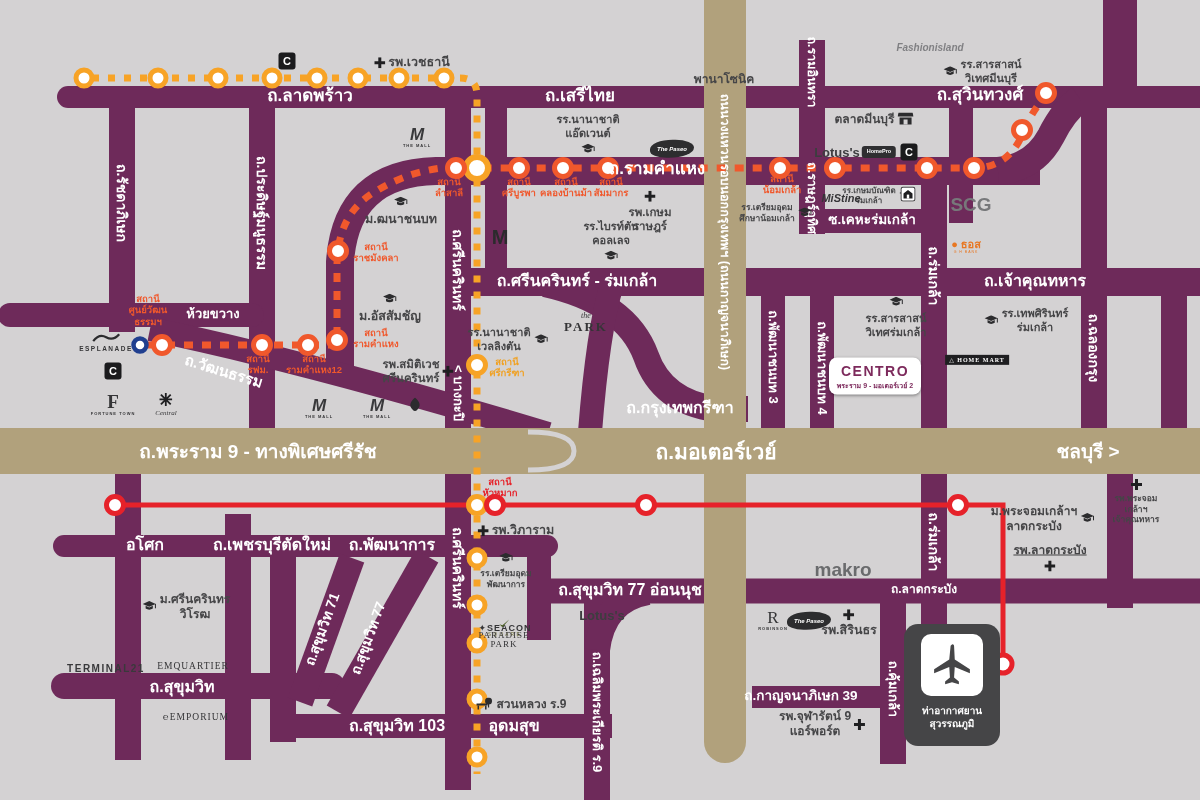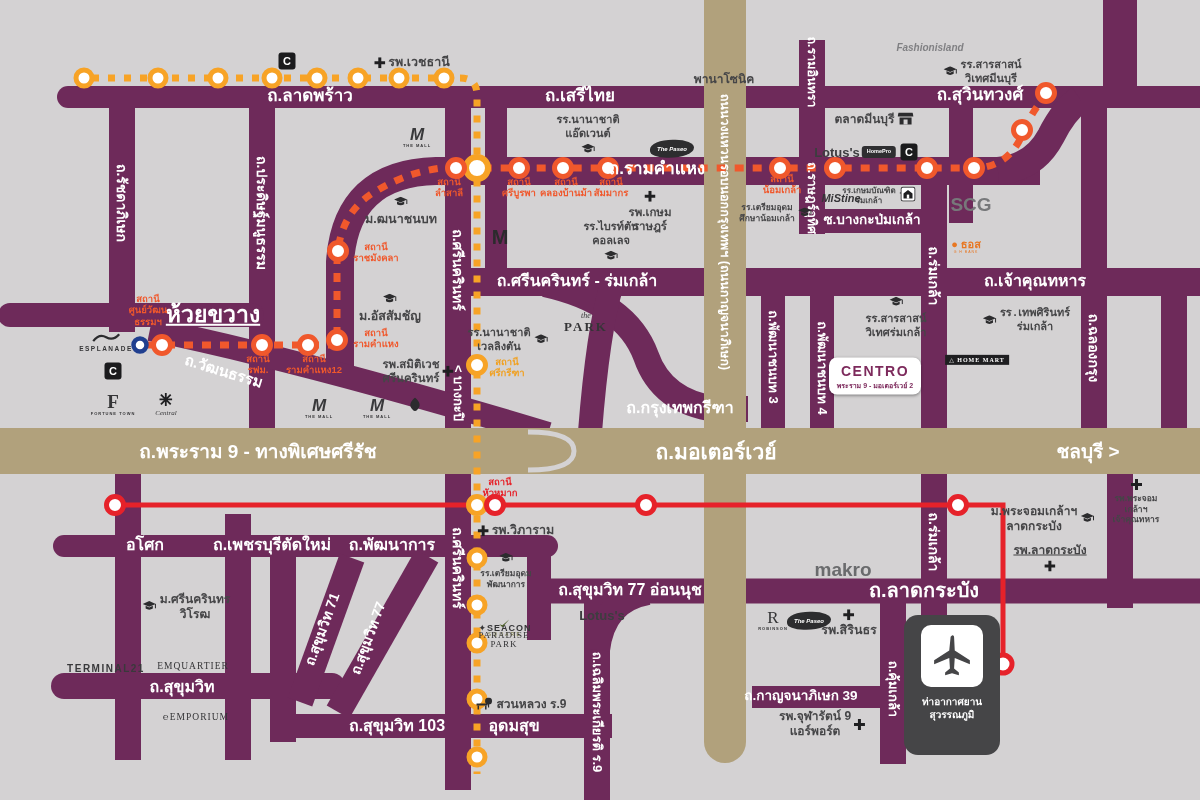--- a/index.html
+++ b/index.html
@@ -22,21 +22,21 @@
   .mdark{font-weight:900;font-size:20px;color:#2b2b2d;}
   .script{font-style:italic;font-weight:600;font-size:10px;color:#808083;}
   .paseo-blob{display:inline-block;background:#2d2d2f;color:#fff;font-style:italic;
         font-size:6px;font-weight:700;padding:6px 7px;border-radius:55% 45% 60% 40%;}
   .serifed{font-family:"Liberation Serif","DejaVu Serif",serif;}
   .centro{position:absolute;width:88px;background:#fff;border-radius:8px;
         box-shadow:0 1px 3px rgba(0,0,0,.35);text-align:center;padding:5px 2px 4px;
         transform:translate(-50%,-50%);}
   .centro-name{color:#7d2a5c;font-weight:800;font-size:14px;letter-spacing:1.5px;}
   .centro-tag{color:#7d2a5c;font-weight:800;font-size:7px;margin-top:1px;}
-  .airport{position:absolute;width:96px;height:140px;background:#454547;border-radius:14px;
+  .airport{position:absolute;width:96px;height:122px;background:#454547;border-radius:14px;
         transform:translate(-50%,-50%);display:flex;flex-direction:column;align-items:center;
         justify-content:flex-start;padding-top:10px;box-sizing:border-box;}
   .airport .inner{width:62px;height:62px;background:#fff;border-radius:10px;
         display:flex;align-items:center;justify-content:center;}
   .airport .alabel{color:#fff;font-size:10px;font-weight:700;text-align:center;
         white-space:pre-line;margin-top:8px;line-height:1.3;}
 </style>
 </head>
 <body>
 
@@ -121,52 +121,52 @@
       <circle cx="646" cy="505" r="8.5" fill="#fff" stroke="#e6222a" stroke-width="5"></circle>
       <circle cx="958" cy="505" r="8.5" fill="#fff" stroke="#e6222a" stroke-width="5"></circle>
       <circle cx="1003" cy="664" r="9" fill="#fff" stroke="#e6222a" stroke-width="5"></circle>
     </svg>
 
   <div id="overlay">
       <div class="rl" style="font-size: 17px; position: absolute; left: 310px; top: 96px; transform: translate(-50%, -50%);">ถ.ลาดพร้าว</div>
       <div class="rl" style="font-size: 17px; position: absolute; left: 580px; top: 96px; transform: translate(-50%, -50%);">ถ.เสรีไทย</div>
       <div class="rl" style="font-size: 17px; position: absolute; left: 980px; top: 95px; transform: translate(-50%, -50%);">ถ.สุวินทวงศ์</div>
       <div class="rl" style="font-size: 17px; position: absolute; left: 657px; top: 169px; transform: translate(-50%, -50%);">ถ.รามคำแหง</div>
-      <div class="rl" style="font-size: 23px; position: absolute; left: 213px; top: 314px; transform: translate(-50%, -50%); text-decoration: underline;">ห้วยขวาง</div>
+      <div class="rl" style="font-size: 13px; position: absolute; left: 213px; top: 314px; transform: translate(-50%, -50%);">ห้วยขวาง</div>
       <div class="rl" style="font-size: 15px; position: absolute; left: 224px; top: 371px; transform: translate(-50%, -50%) rotate(17deg);">ถ.วัฒนธรรม</div>
       <div class="rl" style="font-size: 14px; position: absolute; left: 122px; top: 203px; transform: translate(-50%, -50%) rotate(90deg);">ถ.รัชดาภิเษก</div>
       <div class="rl" style="font-size: 14px; position: absolute; left: 262px; top: 213px; transform: translate(-50%, -50%) rotate(90deg);">ถ.ประดิษฐ์มนูธรรม</div>
       <div class="rl" style="font-size: 14px; position: absolute; left: 458px; top: 270px; transform: translate(-50%, -50%) rotate(90deg);">ถ.ศรีนครินทร์</div>
       <div class="rl" style="font-size: 13px; position: absolute; left: 458px; top: 393px; transform: translate(-50%, -50%) rotate(90deg);">&lt; บางกะปิ</div>
       <div class="rl" style="font-size: 14px; position: absolute; left: 458px; top: 568px; transform: translate(-50%, -50%) rotate(90deg);">ถ.ศรีนครินทร์</div>
       <div class="rl" style="font-size: 16px; position: absolute; left: 577px; top: 281px; transform: translate(-50%, -50%);">ถ.ศรีนครินทร์ - ร่มเกล้า</div>
       <div class="rl" style="font-size: 16px; position: absolute; left: 680px; top: 408px; transform: translate(-50%, -50%);">ถ.กรุงเทพกรีฑา</div>
       <div class="rl" style="font-size: 16px; position: absolute; left: 1035px; top: 281px; transform: translate(-50%, -50%);">ถ.เจ้าคุณทหาร</div>
-      <div class="rl" style="font-size: 13.5px; position: absolute; left: 872px; top: 220px; transform: translate(-50%, -50%);">ซ.บางกะป่มเกล้า</div>
+      <div class="rl" style="font-size: 13.5px; position: absolute; left: 872px; top: 220px; transform: translate(-50%, -50%);">ซ.เคหะร่มเกล้า</div>
       <div class="rl" style="font-size: 12.5px; position: absolute; left: 812px; top: 72px; transform: translate(-50%, -50%) rotate(90deg);">ถ.รามอินทรา</div>
       <div class="rl" style="font-size: 12.5px; position: absolute; left: 812px; top: 198px; transform: translate(-50%, -50%) rotate(90deg);">ถ.ราษฎร์อุทิศ</div>
       <div class="rl" style="font-size: 14px; position: absolute; left: 934px; top: 276px; transform: translate(-50%, -50%) rotate(90deg);">ถ.ร่มเกล้า</div>
       <div class="rl" style="font-size: 14px; position: absolute; left: 934px; top: 542px; transform: translate(-50%, -50%) rotate(90deg);">ถ.ร่มเกล้า</div>
       <div class="rl" style="font-size: 14px; position: absolute; left: 1094px; top: 348px; transform: translate(-50%, -50%) rotate(90deg);">ถ.ฉลองกรุง</div>
       <div class="rl" style="font-size: 13px; position: absolute; left: 773px; top: 357px; transform: translate(-50%, -50%) rotate(90deg);">ถ.พัฒนาชนบท 3</div>
       <div class="rl" style="font-size: 13px; position: absolute; left: 822px; top: 368px; transform: translate(-50%, -50%) rotate(90deg);">ถ.พัฒนาชนบท 4</div>
       <div class="rl" style="font-size: 12.5px; position: absolute; left: 725px; top: 232px; transform: translate(-50%, -50%) rotate(90deg);">ถนนวงแหวนรอบนอกกรุงเทพฯ (ถนนกาญจนาภิเษก)</div>
       <div class="rl" style="font-size: 19px; position: absolute; left: 258px; top: 452px; transform: translate(-50%, -50%);">ถ.พระราม 9 - ทางพิเศษศรีรัช</div>
       <div class="rl" style="font-size: 21px; position: absolute; left: 716px; top: 452px; transform: translate(-50%, -50%);">ถ.มอเตอร์เวย์</div>
       <div class="rl" style="font-size: 19px; position: absolute; left: 1088px; top: 452px; transform: translate(-50%, -50%);">ชลบุรี &gt;</div>
       <div class="rl" style="font-size: 16px; position: absolute; left: 145px; top: 545px; transform: translate(-50%, -50%);">อโศก</div>
       <div class="rl" style="font-size: 16px; position: absolute; left: 272px; top: 545px; transform: translate(-50%, -50%);">ถ.เพชรบุรีตัดใหม่</div>
       <div class="rl" style="font-size: 16px; position: absolute; left: 392px; top: 545px; transform: translate(-50%, -50%);">ถ.พัฒนาการ</div>
       <div class="rl" style="font-size: 14px; position: absolute; left: 322px; top: 629px; transform: translate(-50%, -50%) rotate(-70deg);">ถ.สุขุมวิท 71</div>
       <div class="rl" style="font-size: 14px; position: absolute; left: 368px; top: 638px; transform: translate(-50%, -50%) rotate(-70deg);">ถ.สุขุมวิท 77</div>
       <div class="rl" style="font-size: 16px; position: absolute; left: 182px; top: 687px; transform: translate(-50%, -50%);">ถ.สุขุมวิท</div>
       <div class="rl" style="font-size: 16px; position: absolute; left: 397px; top: 726px; transform: translate(-50%, -50%);">ถ.สุขุมวิท 103</div>
       <div class="rl" style="font-size: 16px; position: absolute; left: 514px; top: 726px; transform: translate(-50%, -50%);">อุดมสุข</div>
       <div class="rl" style="font-size: 16px; position: absolute; left: 630px; top: 590px; transform: translate(-50%, -50%);">ถ.สุขุมวิท 77 อ่อนนุช</div>
-      <div class="rl" style="font-size: 20px; position: absolute; left: 924px; top: 590px; transform: translate(-50%, -50%);">ถ.ลาดกระบัง</div>
+      <div class="rl" style="font-size: 12px; position: absolute; left: 924px; top: 590px; transform: translate(-50%, -50%);">ถ.ลาดกระบัง</div>
       <div class="rl" style="font-size: 13px; position: absolute; left: 597px; top: 712px; transform: translate(-50%, -50%) rotate(90deg);">ถ.เฉลิมพระเกียรติ ร.9</div>
       <div class="rl" style="font-size: 13.5px; position: absolute; left: 801px; top: 696px; transform: translate(-50%, -50%);">ถ.กาญจนาภิเษก 39</div>
       <div class="rl" style="font-size: 13px; position: absolute; left: 893px; top: 689px; transform: translate(-50%, -50%) rotate(90deg);">ถ.คุ้มเกล้า</div>
       <div class="sl" style="color: rgb(240, 88, 44); position: absolute; left: 148px; top: 310px; transform: translate(-50%, -50%);">สถานี
 ศูนย์วัฒน
 ธรรมฯ</div>
       <div class="sl" style="color: rgb(240, 88, 44); position: absolute; left: 258px; top: 364px; transform: translate(-50%, -50%);">สถานี
 รฟม.</div>
       <div class="sl" style="color: rgb(240, 88, 44); position: absolute; left: 314px; top: 364px; transform: translate(-50%, -50%);">สถานี
 รามคำแหง12</div>
@@ -250,21 +250,21 @@
             <path d="M7.5 0 14 2.9 7.5 5.8 1 2.9Z" fill="#2c2c2e"></path>
             <path d="M3.9 4.8v2.7c2.3 1.5 4.9 1.5 7.2 0V4.8L7.5 6.4Z" fill="#2c2c2e"></path>
             <rect x="13.2" y="2.9" width="1" height="4.4" fill="#2c2c2e"></rect>
           </svg></span></div>
       <div class="lm" style="font-size: 11px; flex-direction: column; position: absolute; left: 896px; top: 318px; transform: translate(-50%, -50%);"><span class="ic"><svg width="15" height="12" viewBox="0 0 15 12">
             <path d="M7.5 0 14 2.9 7.5 5.8 1 2.9Z" fill="#2c2c2e"></path>
             <path d="M3.9 4.8v2.7c2.3 1.5 4.9 1.5 7.2 0V4.8L7.5 6.4Z" fill="#2c2c2e"></path>
             <rect x="13.2" y="2.9" width="1" height="4.4" fill="#2c2c2e"></rect>
           </svg></span><span>รร.สารสาสน์
 วิเทศร่มเกล้า</span></div>
-      <div class="lm" style="font-size: 11px; position: absolute; left: 1026px; top: 321px; transform: translate(-50%, -50%); font-family: Liberation Mono, monospace;"><span class="ic"><svg width="15" height="12" viewBox="0 0 15 12">
+      <div class="lm" style="font-size: 11px; position: absolute; left: 1026px; top: 321px; transform: translate(-50%, -50%);"><span class="ic"><svg width="15" height="12" viewBox="0 0 15 12">
             <path d="M7.5 0 14 2.9 7.5 5.8 1 2.9Z" fill="#2c2c2e"></path>
             <path d="M3.9 4.8v2.7c2.3 1.5 4.9 1.5 7.2 0V4.8L7.5 6.4Z" fill="#2c2c2e"></path>
             <rect x="13.2" y="2.9" width="1" height="4.4" fill="#2c2c2e"></rect>
           </svg></span><span>รร.เทพศิรินทร์
 ร่มเกล้า</span></div>
       <div class="lm" style="font-size: 12.5px; position: absolute; left: 516px; top: 531px; transform: translate(-50%, -50%);"><span class="ic"><svg width="11" height="11" viewBox="0 0 11 11">
             <path d="M4 0h3v4h4v3H7v4H4V7H0V4h4Z" fill="#1f1f21"></path>
           </svg></span><span>รพ.วิภาราม</span></div>
       <div class="lm" style="font-size: 8.5px; flex-direction: column; position: absolute; left: 506px; top: 571px; transform: translate(-50%, -50%);"><span class="ic"><svg width="15" height="12" viewBox="0 0 15 12">
             <path d="M7.5 0 14 2.9 7.5 5.8 1 2.9Z" fill="#2c2c2e"></path>

